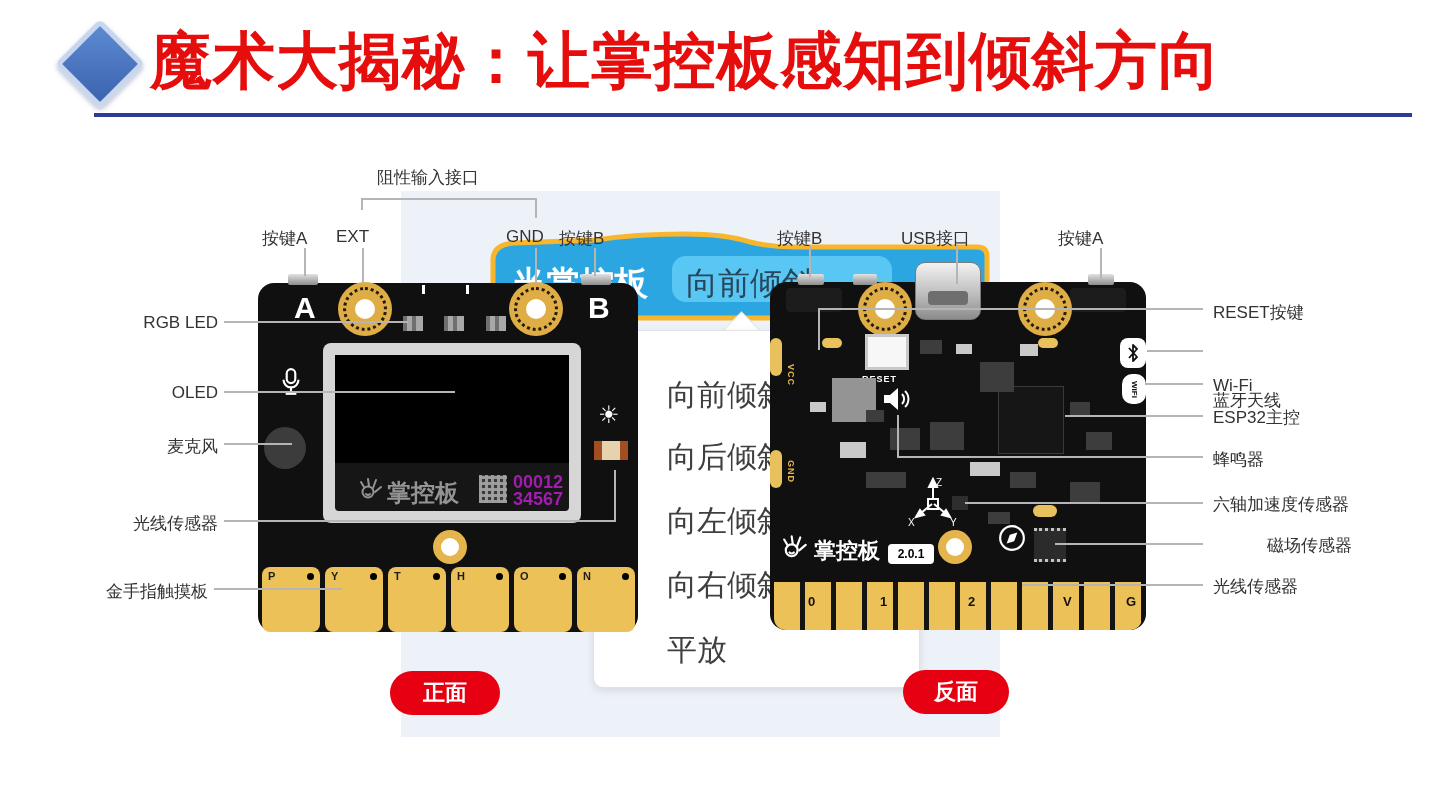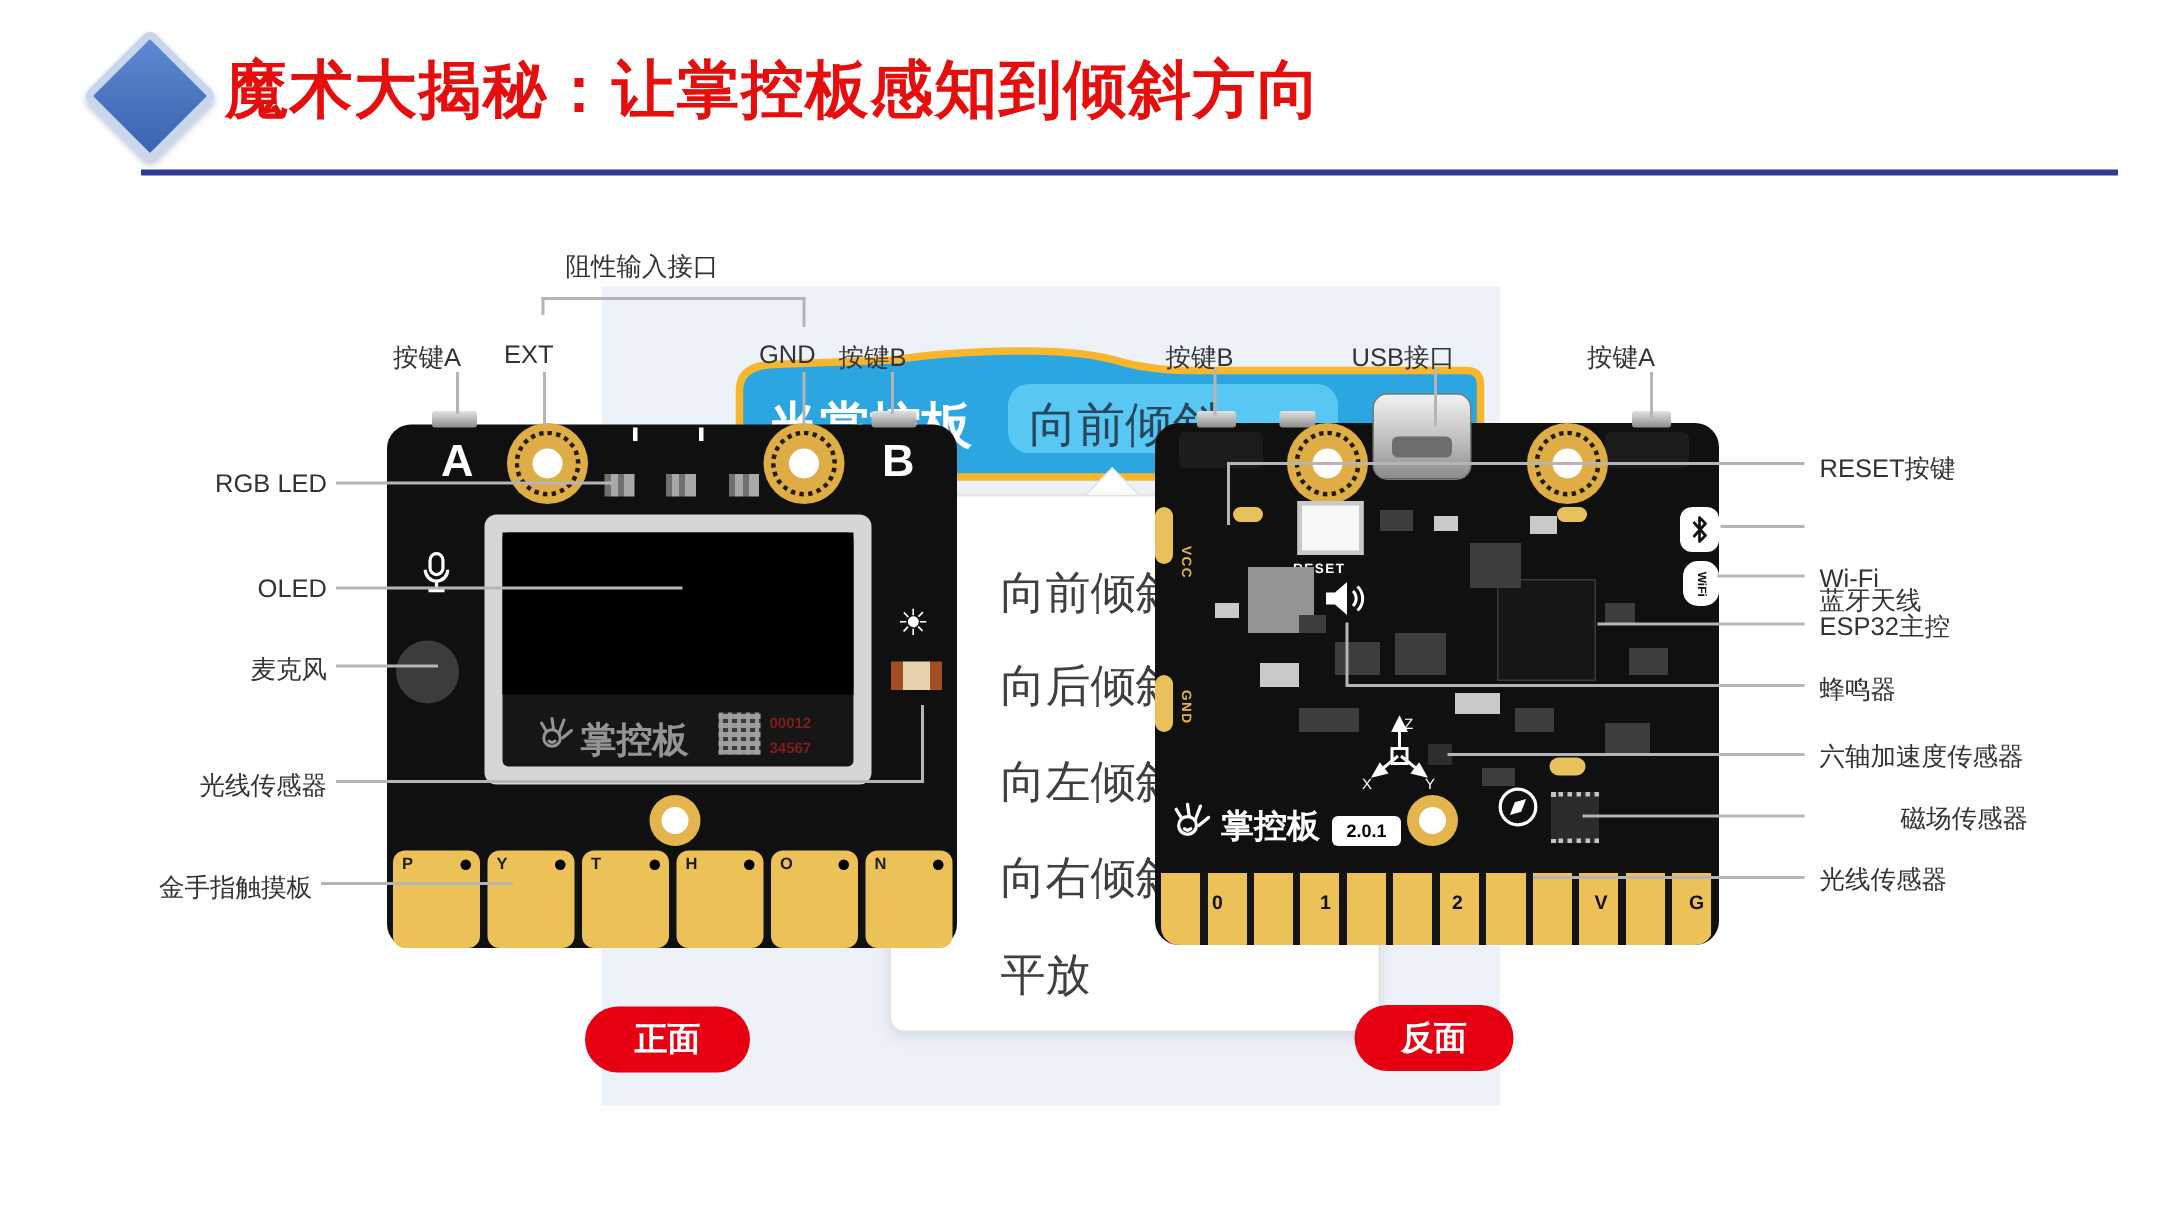--- a/index.html
+++ b/index.html
@@ -6,21 +6,21 @@
   body{width:1440px;height:810px;position:relative;background:#ffffff;overflow:hidden;
        font-family:"Liberation Sans","DejaVu Sans",sans-serif;}
   .abs{position:absolute;}
 
   
   #diamond{left:68px;top:32px;width:54px;height:54px;transform:rotate(45deg);
            background:linear-gradient(135deg,#5d8ad2,#3a64ad);border:5px solid #c9d7ee;
            border-radius:6px;box-shadow:2px 2px 5px rgba(60,80,140,.35);}
   #page-title{left:150px;top:22px;width:1260px;height:78px;line-height:78px;
               font-family:"Liberation Serif","DejaVu Serif",serif;font-weight:bold;
-              font-size:42px;color:#e60d0d;white-space:nowrap;letter-spacing:1px;}
+              font-size:62px;color:#e60d0d;white-space:nowrap;letter-spacing:1px;}
   #title-rule{left:94px;top:113px;width:1318px;height:4px;background:#2e3a96;}
 
   
   #backdrop{left:401px;top:191px;width:599px;height:546px;background:#edf1f8;z-index:1;}
   #hat-block{left:485px;top:230px;width:510px;height:92px;z-index:2;}
   #hat-block .blk-text{position:absolute;color:#fff;font-size:34px;font-weight:bold;white-space:nowrap;}
   #block-field{position:absolute;left:187px;top:26px;width:220px;height:46px;background:#59c7f4;
                border-radius:14px;}
   #block-field span{display:block;margin:6px 0 0 14px;font-size:32px;color:#28465c;white-space:nowrap;}
   #menu-pointer{left:728px;top:317px;width:26px;height:26px;background:#fff;transform:rotate(45deg);
@@ -43,21 +43,21 @@
   .led{position:absolute;width:20px;height:15px;
        background:linear-gradient(90deg,#6f6f6f 0 4px,#a8a8a8 4px 9px,#6f6f6f 9px 13px,#a8a8a8 13px 20px);}
   .wmark{position:absolute;width:3px;height:9px;background:#fff;}
   #oled-bezel{position:absolute;left:65px;top:60px;width:258px;height:180px;background:#d6d6d6;border-radius:8px;}
   #oled-glass{position:absolute;left:12px;top:12px;width:234px;height:156px;background:#161616;border-radius:4px;}
   #oled-display{position:absolute;left:12px;top:12px;width:234px;height:108px;background:#000;}
   .logo-gray{position:absolute;color:#949494;font-size:24px;font-weight:bold;white-space:nowrap;}
   .qr{position:absolute;width:28px;height:28px;
       background-image:repeating-linear-gradient(0deg,rgba(160,160,160,.95) 0 3px,transparent 3px 6px),
                        repeating-linear-gradient(90deg,rgba(160,160,160,.95) 0 3px,rgba(60,60,60,.95) 3px 6px);}
-  .serial{position:absolute;color:#7f1d1d;font-size:10px;font-weight:bold;line-height:17px;}
+  .serial{position:absolute;color:#a21caf;font-size:18px;font-weight:bold;line-height:17px;}
   #mic-circle{position:absolute;left:6px;top:144px;width:42px;height:42px;border-radius:50%;background:#3c3c3c;}
   #light-comp{position:absolute;left:336px;top:158px;width:34px;height:19px;
               background:linear-gradient(90deg,#a24e22 0 8px,#e6d3ad 8px 26px,#a24e22 26px);}
   .sun{position:absolute;color:#fff;font-size:24px;}
   .tpad{position:absolute;top:284px;width:58px;height:65px;background:#ecc158;border-radius:8px;}
   .tpad b{position:absolute;left:6px;top:3px;font-size:11px;color:#1d1d1d;}
   .tpad i{position:absolute;right:6px;top:6px;width:7px;height:7px;border-radius:50%;background:#000;}
   .smd{position:absolute;background:#3d3d3d;}
   .smdl{position:absolute;background:#c9c9c9;}
   .goldoval{position:absolute;background:#e8c05c;border-radius:6px;}

